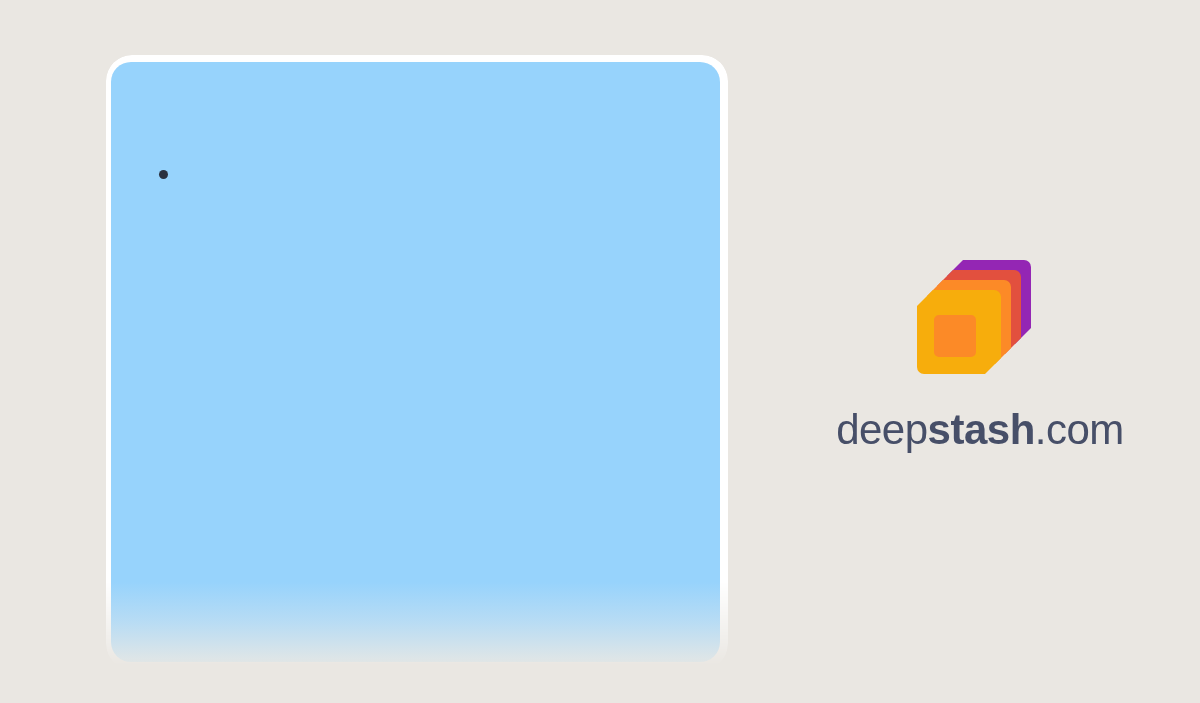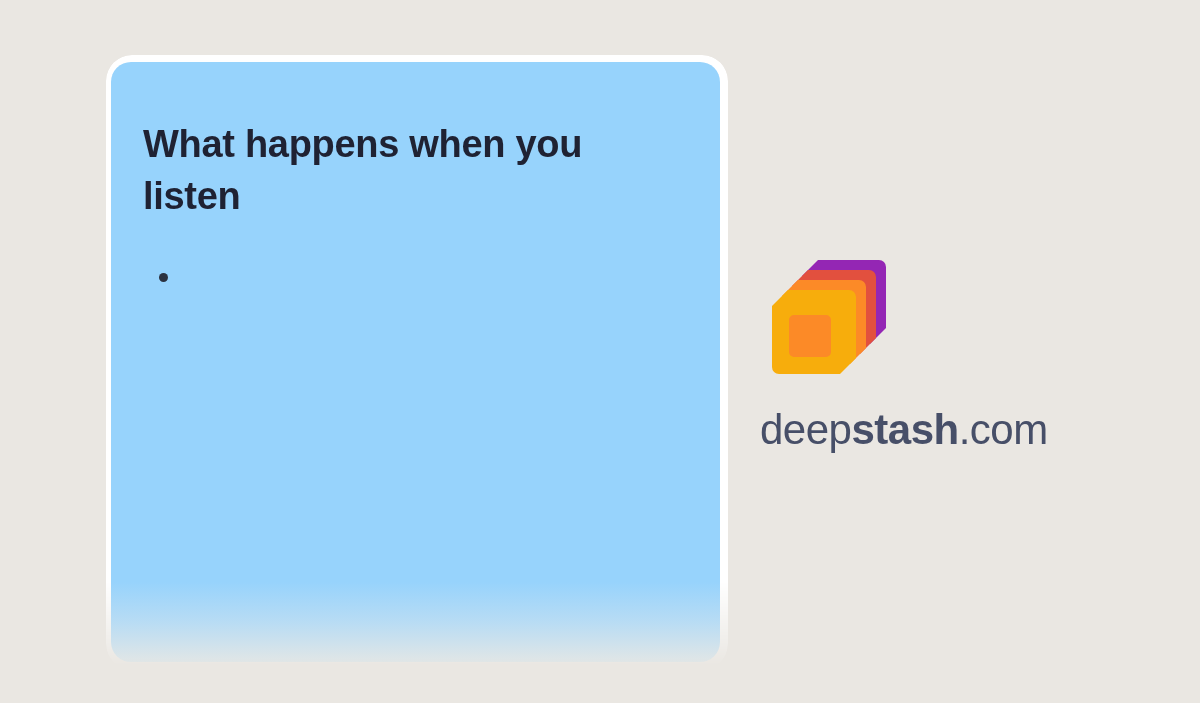--- a/index.html
+++ b/index.html
@@ -91,20 +91,21 @@
 
   
   .brand {
     position: absolute;
     left: 760px;
     top: 240px;
     width: 440px;
     height: 260px;
     display: flex;
     flex-direction: column;
+    align-items: center;
     justify-content: flex-start;
   }
 
   .brand-logo {
     width: 150px;
     height: 150px;
     display: block;
   }
 
   .brand-wordmark {
@@ -117,21 +118,20 @@
   .wm-bold { font-weight: bold; }
   .wm-reg  { font-weight: normal; }
 </style>
 </head>
 <body>
 
 <div class="card-wrap">
   <div class="card-frame"></div>
 
   <div class="card">
-    <h1 class="card-title">What happens when you listen</h1>
 
     <ul class="card-bullets">
       <li class="bullet-item">
         <span class="bullet-dot"></span>
       </li>
     </ul>
   </div>
 </div>
 
 <div class="brand">

